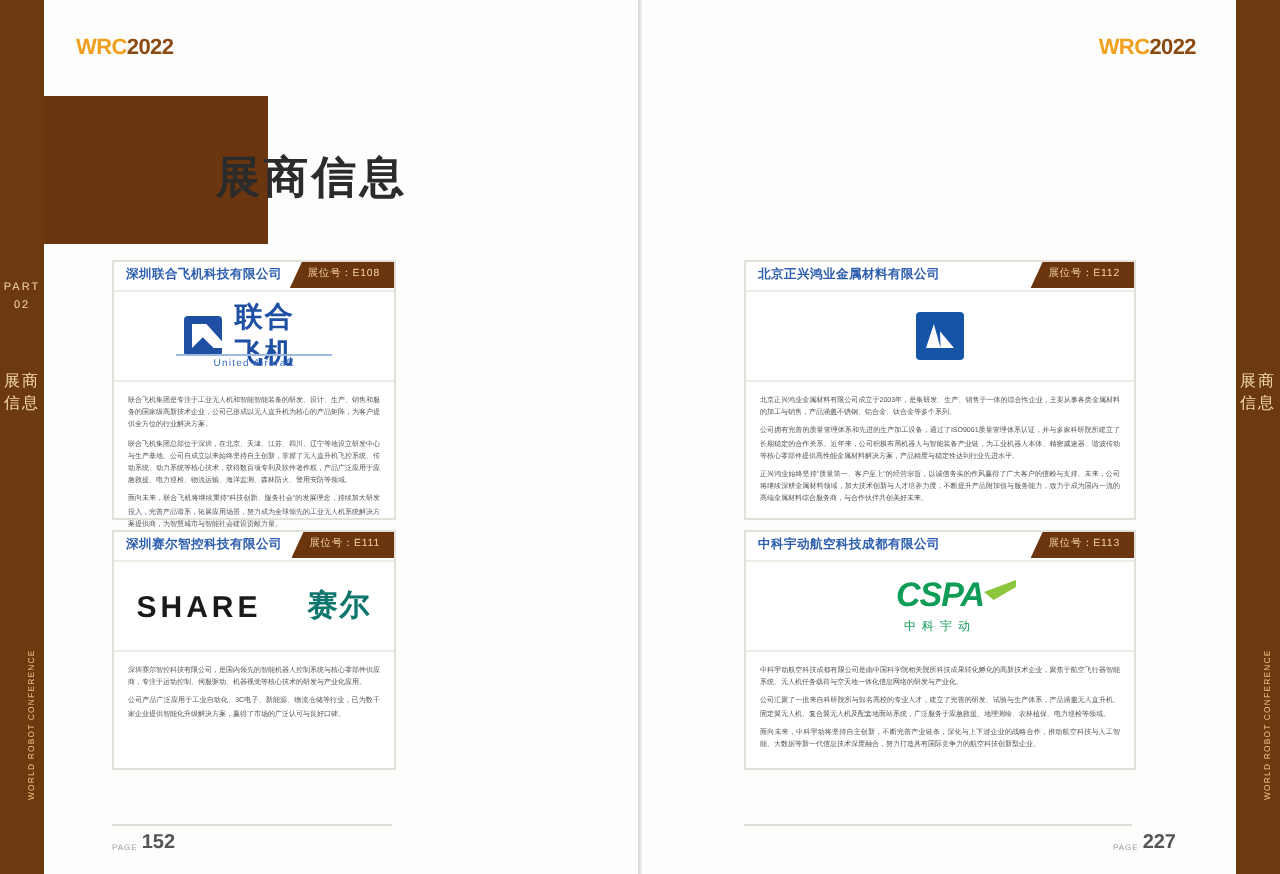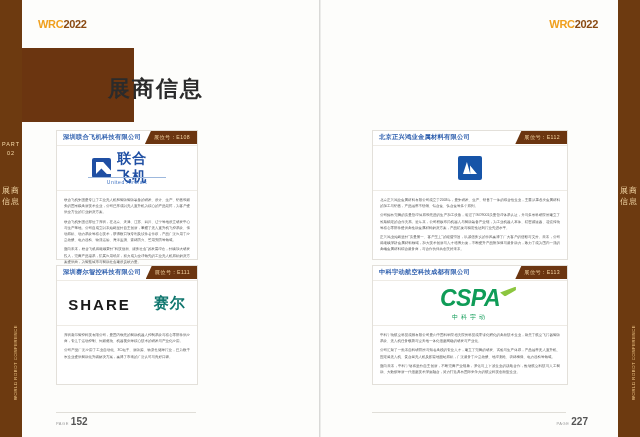--- a/index.html
+++ b/index.html
@@ -162,21 +162,21 @@
   }
   .share-en{font-size:15px;font-weight:bold;color:#1a1a1a;letter-spacing:2px;}
   .share-cn{font-size:15px;font-weight:bold;color:#0f766e;letter-spacing:1px;}
 
   
   .cspa-wrap{
     position:absolute;left:50%;top:50%;transform:translate(-50%,-50%);
     text-align:center;white-space:nowrap;
   }
   .cspa-en{
-    font-size:23px;font-weight:bold;font-style:italic;
+    font-size:17px;font-weight:bold;font-style:italic;
     color:#0f9c57;letter-spacing:-0.5px;
   }
   .cspa-cn{font-size:6px;color:#0f9c57;letter-spacing:3px;margin-top:1px;}
   .cspa-swoosh{
     position:absolute;right:-16px;top:2px;width:16px;height:10px;
     background:#8cc63f;
     clip-path:polygon(0 60%,100% 0,100% 35%,30% 100%);
   }
 
   

